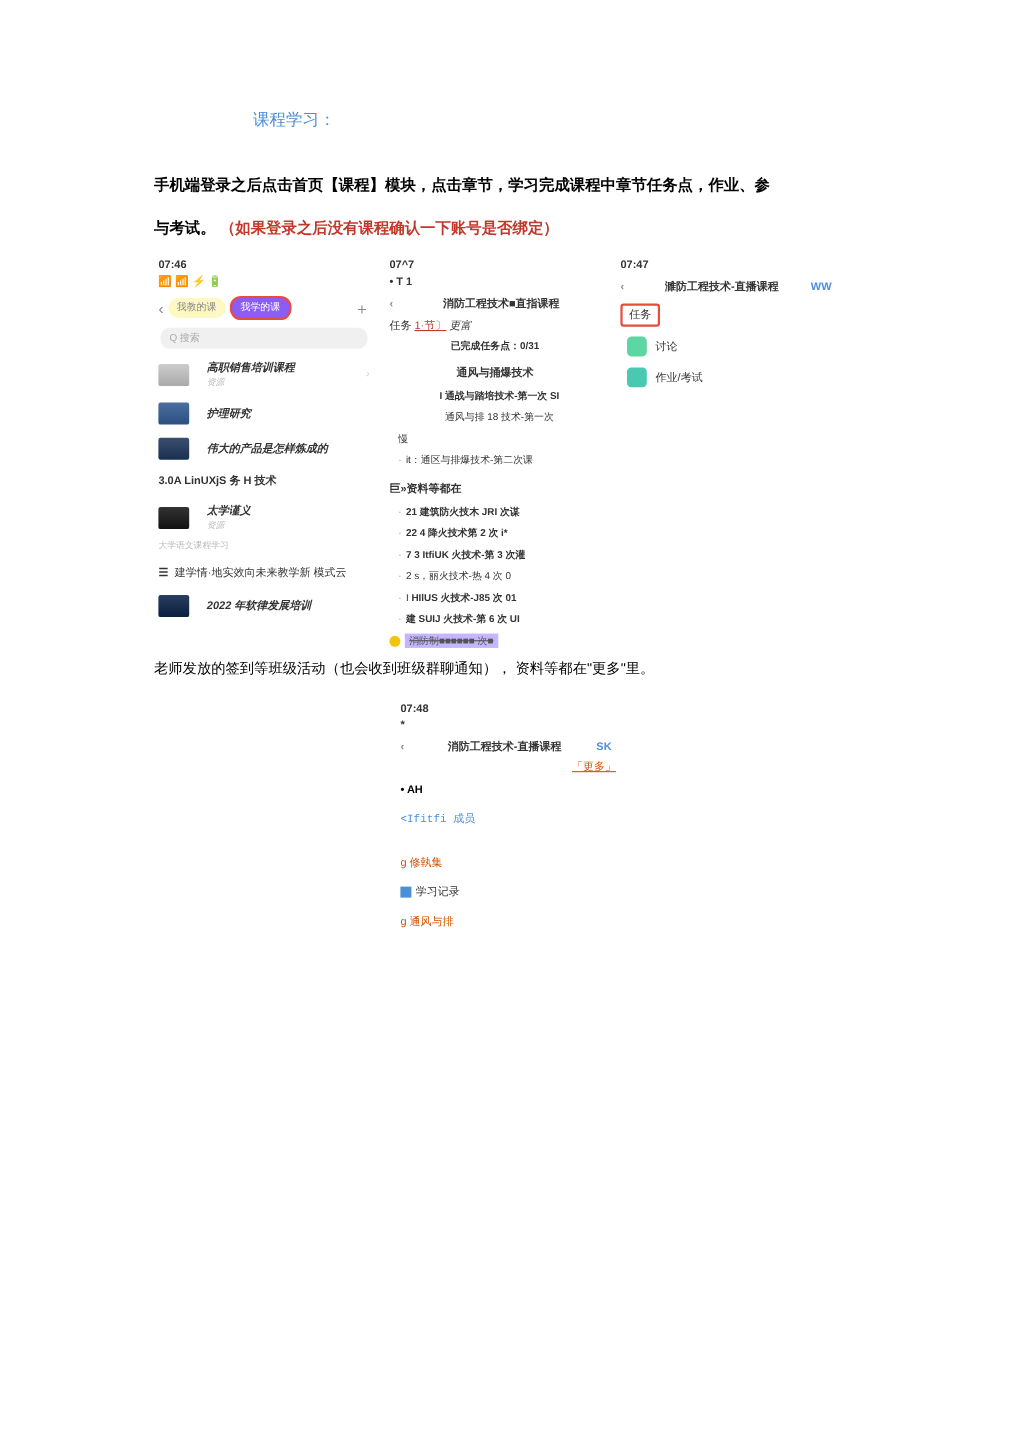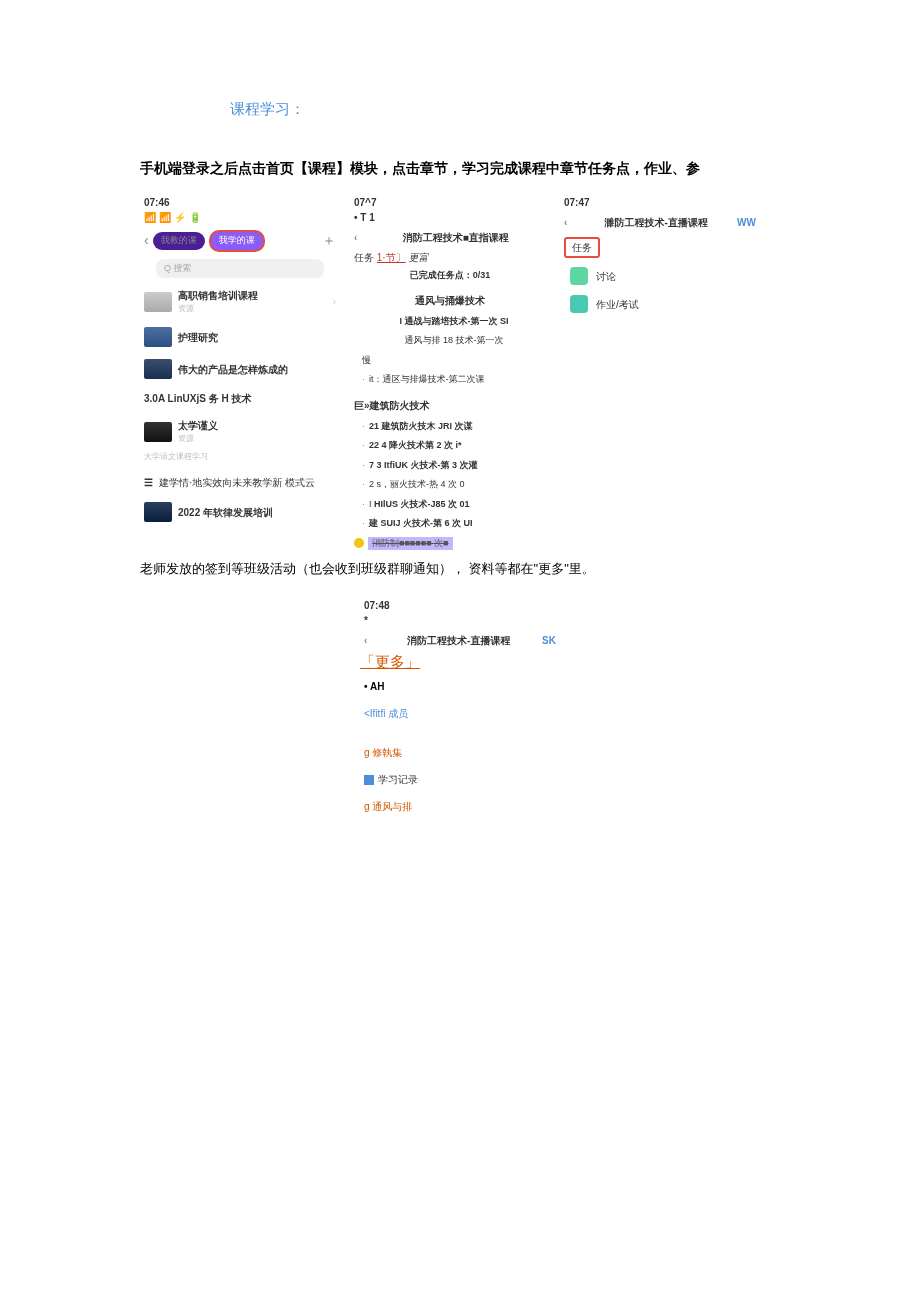--- a/index.html
+++ b/index.html
@@ -50,45 +50,46 @@
     padding: 2px 4px;
     flex-direction: column;
   }
   .top-nav {
     display: flex;
     align-items: center;
     gap: 4px;
     padding: 3px 4px;
   }
   .tab-pill {
-    background: #4c1d95;
+    background: #fef9c3;
     border-radius: 10px;
     padding: 2px 8px;
     font-size: 9px;
     color: #888;
   }
   .tab-pill.active-red {
     border: 2px solid #e74c3c;
     background: #8b5cf6;
     color: #fff;
   }
   .search-box {
     background: #f0f0f0;
     border-radius: 8px;
     padding: 3px 8px;
     color: #aaa;
     font-size: 9px;
-    margin: 4px 16px;
+    margin: 4px 6px;
   }
   .course-item {
     display: flex;
     align-items: center;
-    gap: 6px;
+    gap: 16px;
     padding: 6px 4px;
     font-size: 10px;
+    font-style: italic;
   }
   .course-item .thumb {
     width: 28px;
     height: 20px;
     border-radius: 2px;
     flex-shrink: 0;
   }
   .t-grey { background: linear-gradient(#ccc,#aaa); }
   .t-blue { background: linear-gradient(#4a6fa0,#2a4f80); }
   .t-dblue { background: linear-gradient(#3a4f70,#1a2f50); }
@@ -158,36 +159,40 @@
     line-height: 1.8;
     margin-top: 4px;
   }
 
   .screen4-wrap {
     display: flex;
     justify-content: center;
     margin-top: 15px;
   }
   .s4 { width: 200px; font-size: 9px; }
-  .s4 .more-link { color: #d35400; text-decoration: underline; font-size: 15px; text-align:left; }
+  .s4 .more-link { color: #d35400; text-decoration: underline; font-size: 10px; text-align:right; }
   .s4 .m-row { padding: 6px 4px; font-size: 10px; }
-  .m-blue { color: #4a8fd8; }
+  .m-blue { color: #4a8fd8; font-family: Liberation Mono, monospace; }
   .m-orange { color: #d35400; }
   .m-black { color: #000; font-weight: bold; }
   .sq-tiny { width:10px; height:10px; display:inline-block; vertical-align:middle; margin-right:4px;}
   .bg-blue { background:#4a8fd8; }
 </style>
 </head>
 <body>
 
 <div class="page">
   <div class="section-title">课程学习：</div>
 
   <div class="instruction">
     <div>手机端登录之后点击首页【课程】模块，点击章节，学习完成课程中章节任务点，作业、参</div>
+    <div>
+      <span>与考试。</span>
+      <span class="warning">（如果登录之后没有课程确认一下账号是否绑定）</span>
+    </div>
   </div>
 
   <div class="screens">
 
     <div class="screen s1">
       <div class="status-row">
         <span>07:46</span>
         <span>📶 📶 ⚡ 🔋</span>
       </div>
       <div class="top-nav">
@@ -254,21 +259,21 @@
         <span style="font-style:italic;">更富</span>
       </div>
       <div class="bold-s">已完成任务点：0/31</div>
 
       <div class="chapter-h" style="text-align:center;">通风与捅爆技术</div>
       <div class="ch-row" style="text-align:center;font-weight:bold;">I 通战与踏培技术-第一次 SI</div>
       <div class="ch-row" style="text-align:center;">通风与排 18 技术-第一次</div>
       <div class="ch-row">慢</div>
       <div class="ch-row"><span class="dot">·</span><span>it：通区与排爆技术-第二次课</span></div>
 
-      <div class="chapter-h">巨»建筑防火技术</div>
+      <div class="chapter-h">巨»资料等都在</div>
       <div class="ch-row"><span class="dot">·</span><b>21 建筑防火技木 JRI 次谋</b></div>
       <div class="ch-row"><span class="dot">·</span><b>22 4 降火技术第 2 次 i*</b></div>
       <div class="ch-row"><span class="dot">·</span><b>7 3 ItfiUK 火技术-第 3 次灌</b></div>
       <div class="ch-row"><span class="dot">·</span><span>2 s，丽火技术-热 4 次 0</span></div>
       <div class="ch-row"><span class="dot">·</span><span>I <b>HIlUS 火技术-J85 次 01</b></span></div>
       <div class="ch-row"><span class="dot">·</span><b>建 SUIJ 火技术-第 6 次 UI</b></div>
       <div class="strike-row">
         <div class="yellow-dot"></div>
         <span class="struck">消防制■■■■■■ 次■</span>
       </div>

